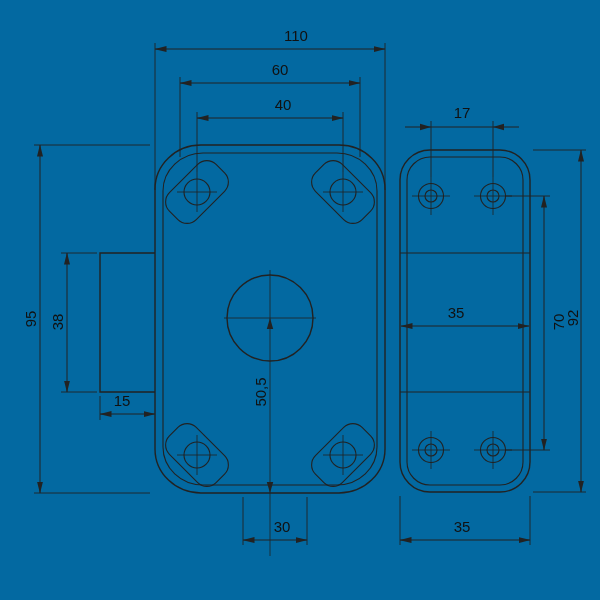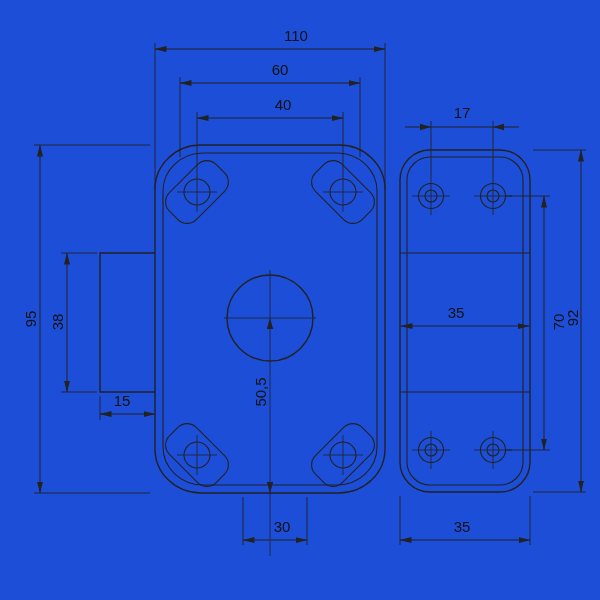--- a/index.html
+++ b/index.html
@@ -1,16 +1,16 @@
 <!DOCTYPE html>
 <html><head>
 <meta charset="utf-8">
 <style>
   html,body{margin:0;padding:0;background:#ffffff;}
-  .page{width:600px;height:600px;position:relative;background:#1d4ed8;overflow:hidden;}
+  .page{width:600px;height:600px;position:relative;background:#0369a1;overflow:hidden;}
   svg{display:block;}
   .oL{fill:none;stroke:#222;stroke-width:1.4px;}
   .oT{fill:none;stroke:#222;stroke-width:1.1px;}
   .ch{fill:none;stroke:#222;stroke-width:0.8px;}
   .dl{fill:none;stroke:#222;stroke-width:1px;}
   .ext{fill:none;stroke:#222;stroke-width:0.9px;}
   .arr{fill:#222;stroke:none;}
   .lbl{font-family:"Liberation Sans","DejaVu Sans",sans-serif;font-size:15px;fill:#111;text-anchor:middle;}
 </style>
 </head>

